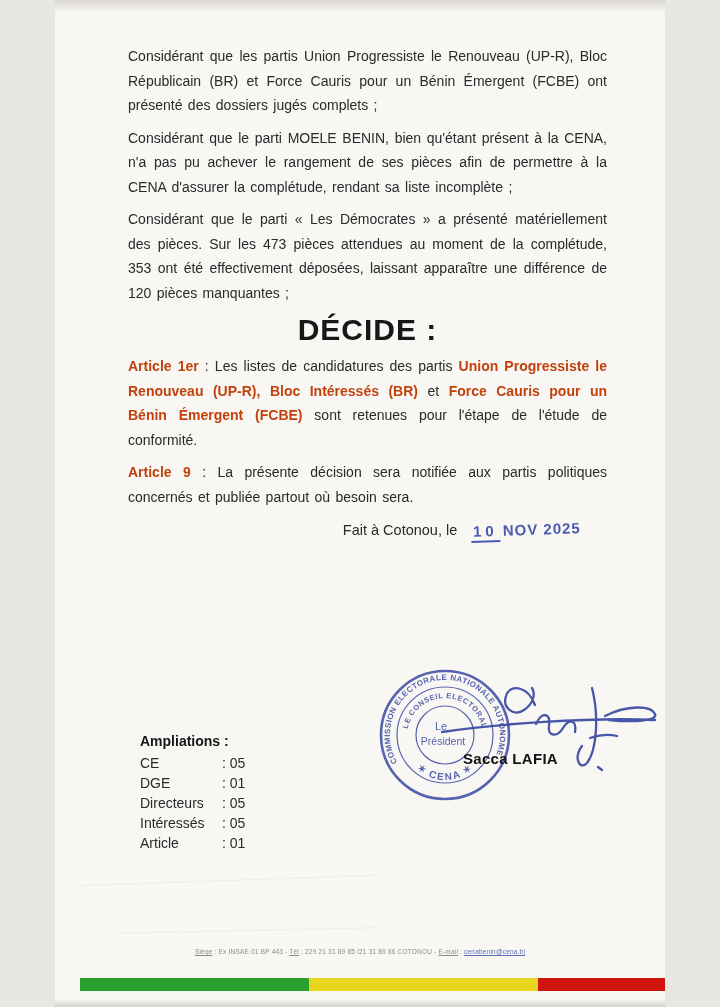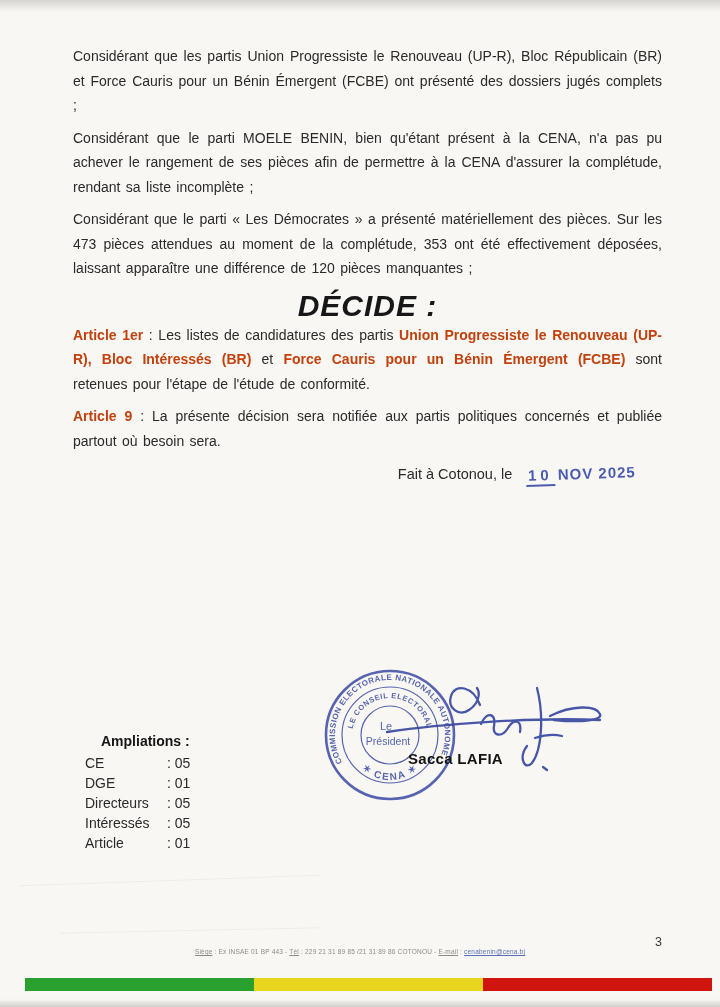--- a/index.html
+++ b/index.html
@@ -1,54 +1,54 @@
 <!DOCTYPE html>
 <html><head>
 <meta charset="utf-8">
 <style>
   html,body{margin:0;padding:0;background:#e9e7e4;}
   .page{
-    position:relative;width:720px;height:1007px;margin:0 auto;
+    position:relative;width:610px;height:1007px;margin:0 auto;
     background:#f8f7f4;overflow:hidden;
     font-family:"Liberation Sans",sans-serif;color:#2a2a2a;
   }
   .scan-top{position:absolute;top:0;left:0;right:0;height:12px;
     background:linear-gradient(#d8d5d1,rgba(248,247,244,0));}
   .scan-bottom{position:absolute;bottom:0;left:0;right:0;height:8px;
     background:linear-gradient(rgba(248,247,244,0),#d3d0cc);}
   .crease{position:absolute;background:rgba(120,115,108,0.08);height:1px;}
   .crease.c1{left:20px;top:880px;width:300px;transform:rotate(-2deg);}
   .crease.c2{left:60px;top:930px;width:260px;transform:rotate(-1.2deg);}
 
   .content{position:absolute;top:0;left:0;right:0;padding:44px 58px 0 73px;}
   .para{
     font-size:14px;line-height:24.5px;text-align:justify;text-align-last:left;
     margin:0 0 8px 0;word-spacing:1.5px;
   }
   .para .b{font-weight:700;color:#c2410c;}
   .decide{
     text-align:center;font-size:30px;font-weight:700;color:#171717;
-    letter-spacing:1px;margin:4px 0 0 0;font-style:italic;
+    letter-spacing:1px;margin:4px 0 7px 0;
   }
   .dateline{margin-top:12px;text-align:right;padding-right:26px;font-size:14.5px;}
   .date-stamp{
     display:inline-block;font-weight:700;font-size:15px;letter-spacing:1px;
     transform:rotate(-2deg);margin-left:14px;
   }
   .date-stamp .day{letter-spacing:4px;border-bottom:2px solid;padding:0 2px 1px 2px;margin-right:3px;}
 
   .stamp-wrap{position:absolute;left:320px;top:663px;width:142px;height:142px;opacity:0.85;}
   .sig-wrap{position:absolute;left:385px;top:670px;width:225px;height:115px;}
   .signatory-name{
     position:absolute;left:408px;top:750px;font-size:15px;font-weight:700;color:#131313;
     letter-spacing:0.3px;
   }
 
   .ampliations{position:absolute;left:85px;top:731px;font-size:14px;line-height:20px;}
-  .ampliations .title{font-weight:700;color:#161616;margin-bottom:2px;margin-left:16px;}
+  .ampliations .title{font-weight:700;color:#161616;margin-bottom:2px;}
   .amp-row{display:flex;}
   .amp-label{width:82px;}
   .amp-value{}
 
   .footer-contact{
     position:absolute;left:0;right:0;top:948px;text-align:center;
     font-size:6.5px;color:#8d8c84;letter-spacing:0.2px;
   }
   .footer-contact .u{text-decoration:underline;}
   .footer-contact .c-blue{color:#5a6fb5;}

